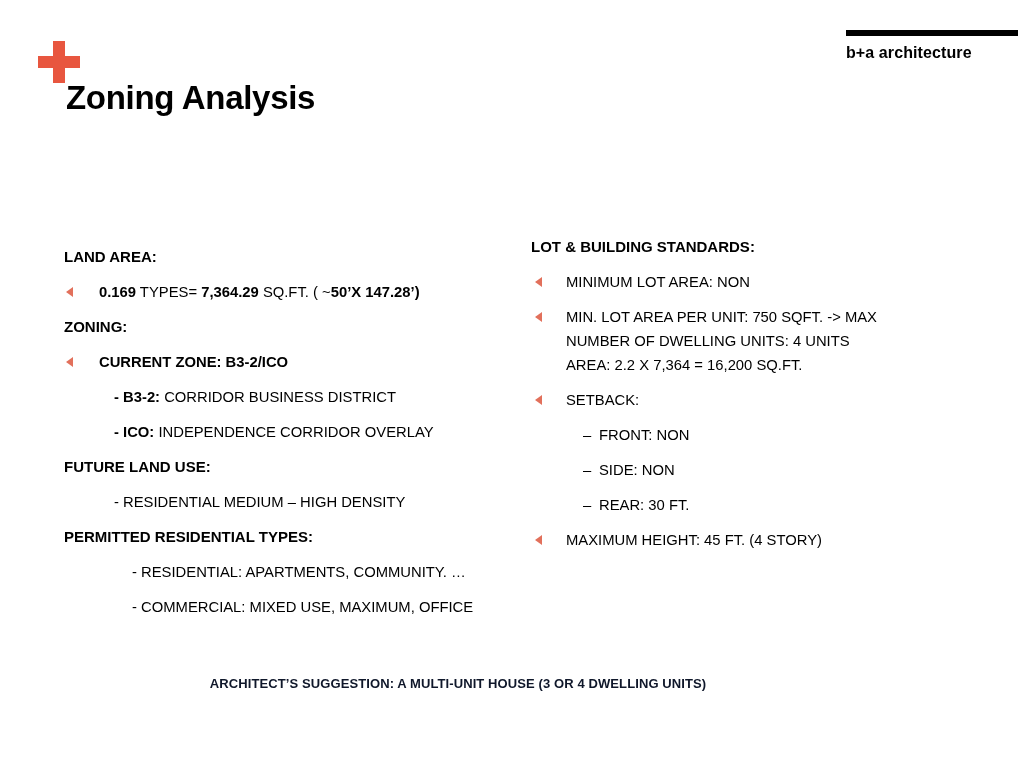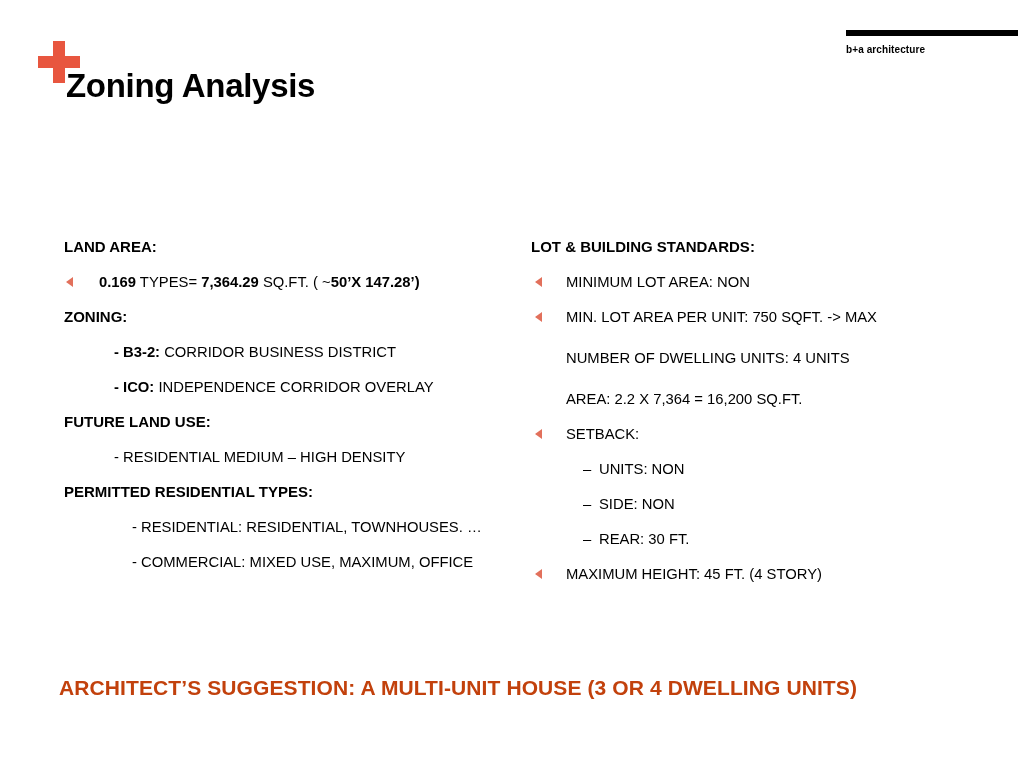--- a/index.html
+++ b/index.html
@@ -40,21 +40,21 @@
   }
   #plus-icon .bar-v {
     position: absolute;
     left: 15px; top: 0;
     width: 12px; height: 42px;
     background: #E8563F;
   }
   #page-title {
     position: absolute;
     left: 66px;
-    top: 66px;
+    top: 78px;
     font-size: 33px;
     font-weight: bold;
     letter-spacing: -0.3px;
     line-height: 40px;
     white-space: nowrap;
   }
 
   #brand-block {
     position: absolute;
     right: 4px;
@@ -62,51 +62,51 @@
     width: 174px;
     text-align: left;
   }
   #brand-rule {
     width: 172px;
     height: 6px;
     background: #000000;
   }
   #brand-name {
     margin-top: 8px;
-    font-size: 10px;
+    font-size: 16px;
     font-weight: bold;
     letter-spacing: 0.1px;
     white-space: nowrap;
   }
 
   
   #content {
     position: absolute;
     top: 236px;
     left: 0;
     width: 1024px;
   }
   .column {
     position: absolute;
     top: 0;
   }
-  #column-left  { left: 64px;  width: 470px; }
+  #column-left  { left: 64px;  width: 470px; margin-top: 10px; }
   #column-right { left: 531px; width: 450px; }
 
   
   .row {
     position: relative;
     font-size: 14.8px;
     line-height: 22px;
     height: 22px;
     white-space: nowrap;
   }
 
   .row.gap-top   { margin-top: 13px; }
-  .row.gap-small { margin-top: 19px; }
+  .row.gap-small { margin-top: 2px; }
 
   .heading {
     font-weight: bold;
     font-size: 15px;
   }
 
   
   .lvl-bullet   { padding-left: 35px; }
   .lvl-dash     { padding-left: 50px; }
   .lvl-cont     { padding-left: 35px; }
@@ -135,23 +135,23 @@
 
   b, .b { font-weight: bold; }
 
   
   #footer-note {
     position: absolute;
     top: 676px;
     left: 0;
     width: 916px;
     text-align: center;
-    font-size: 21px;
-    font-weight: bold;
-    color: #c2410c;
+    font-size: 13px;
+    font-weight: bold;
+    color: #0f172a;
     letter-spacing: 0.1px;
     white-space: nowrap;
   }
 </style>
 </head>
 <body>
 
 <div id="slide-header">
 
   <div id="plus-icon">
@@ -174,36 +174,40 @@
 
     <div class="row heading">LAND AREA:</div>
 
     <div class="row gap-top lvl-bullet">
       <span class="tri"></span>
       <span class="b">0.169</span><span> TYPES= </span><span class="b">7,364.29</span><span> SQ.FT. ( ~</span><span class="b">50’X 147.28’)</span>
     </div>
 
     <div class="row gap-top heading">ZONING:</div>
 
+    <div class="row gap-top lvl-bullet">
+      <span class="tri"></span>
+      <span class="b">CURRENT ZONE: B3-2/ICO</span>
+    </div>
 
     <div class="row gap-top lvl-dash">
       <span class="b">- B3-2:</span><span> CORRIDOR BUSINESS DISTRICT</span>
     </div>
 
     <div class="row gap-top lvl-dash">
       <span class="b">- ICO:</span><span> INDEPENDENCE CORRIDOR OVERLAY</span>
     </div>
 
     <div class="row gap-top heading">FUTURE LAND USE:</div>
 
     <div class="row gap-top lvl-dash">- RESIDENTIAL MEDIUM – HIGH DENSITY</div>
 
     <div class="row gap-top heading">PERMITTED RESIDENTIAL TYPES:</div>
 
-    <div class="row gap-top lvl-subdash">- RESIDENTIAL: RESIDENTIAL, TOWNHOUSES. …</div>
+    <div class="row gap-top lvl-subdash">- RESIDENTIAL: APARTMENTS, COMMUNITY. …</div>
 
     <div class="row gap-top lvl-subdash">- COMMERCIAL: MIXED USE, MAXIMUM, OFFICE</div>
 
   </div>
 
   <div class="column" id="column-right">
 
     <div class="row heading">LOT &amp; BUILDING STANDARDS:</div>
 
     <div class="row gap-top lvl-bullet">
@@ -219,21 +223,21 @@
 
     <div class="row gap-small lvl-cont">AREA: 2.2 X 7,364 = 16,200 SQ.FT.</div>
 
     <div class="row gap-top lvl-bullet">
       <span class="tri right-col"></span>
       <span>SETBACK:</span>
     </div>
 
     <div class="row gap-top lvl-subdash">
       <span class="endash">–</span>
-      <span>UNITS: NON</span>
+      <span>FRONT: NON</span>
     </div>
 
     <div class="row gap-top lvl-subdash">
       <span class="endash">–</span>
       <span>SIDE: NON</span>
     </div>
 
     <div class="row gap-top lvl-subdash">
       <span class="endash">–</span>
       <span>REAR: 30 FT.</span>

